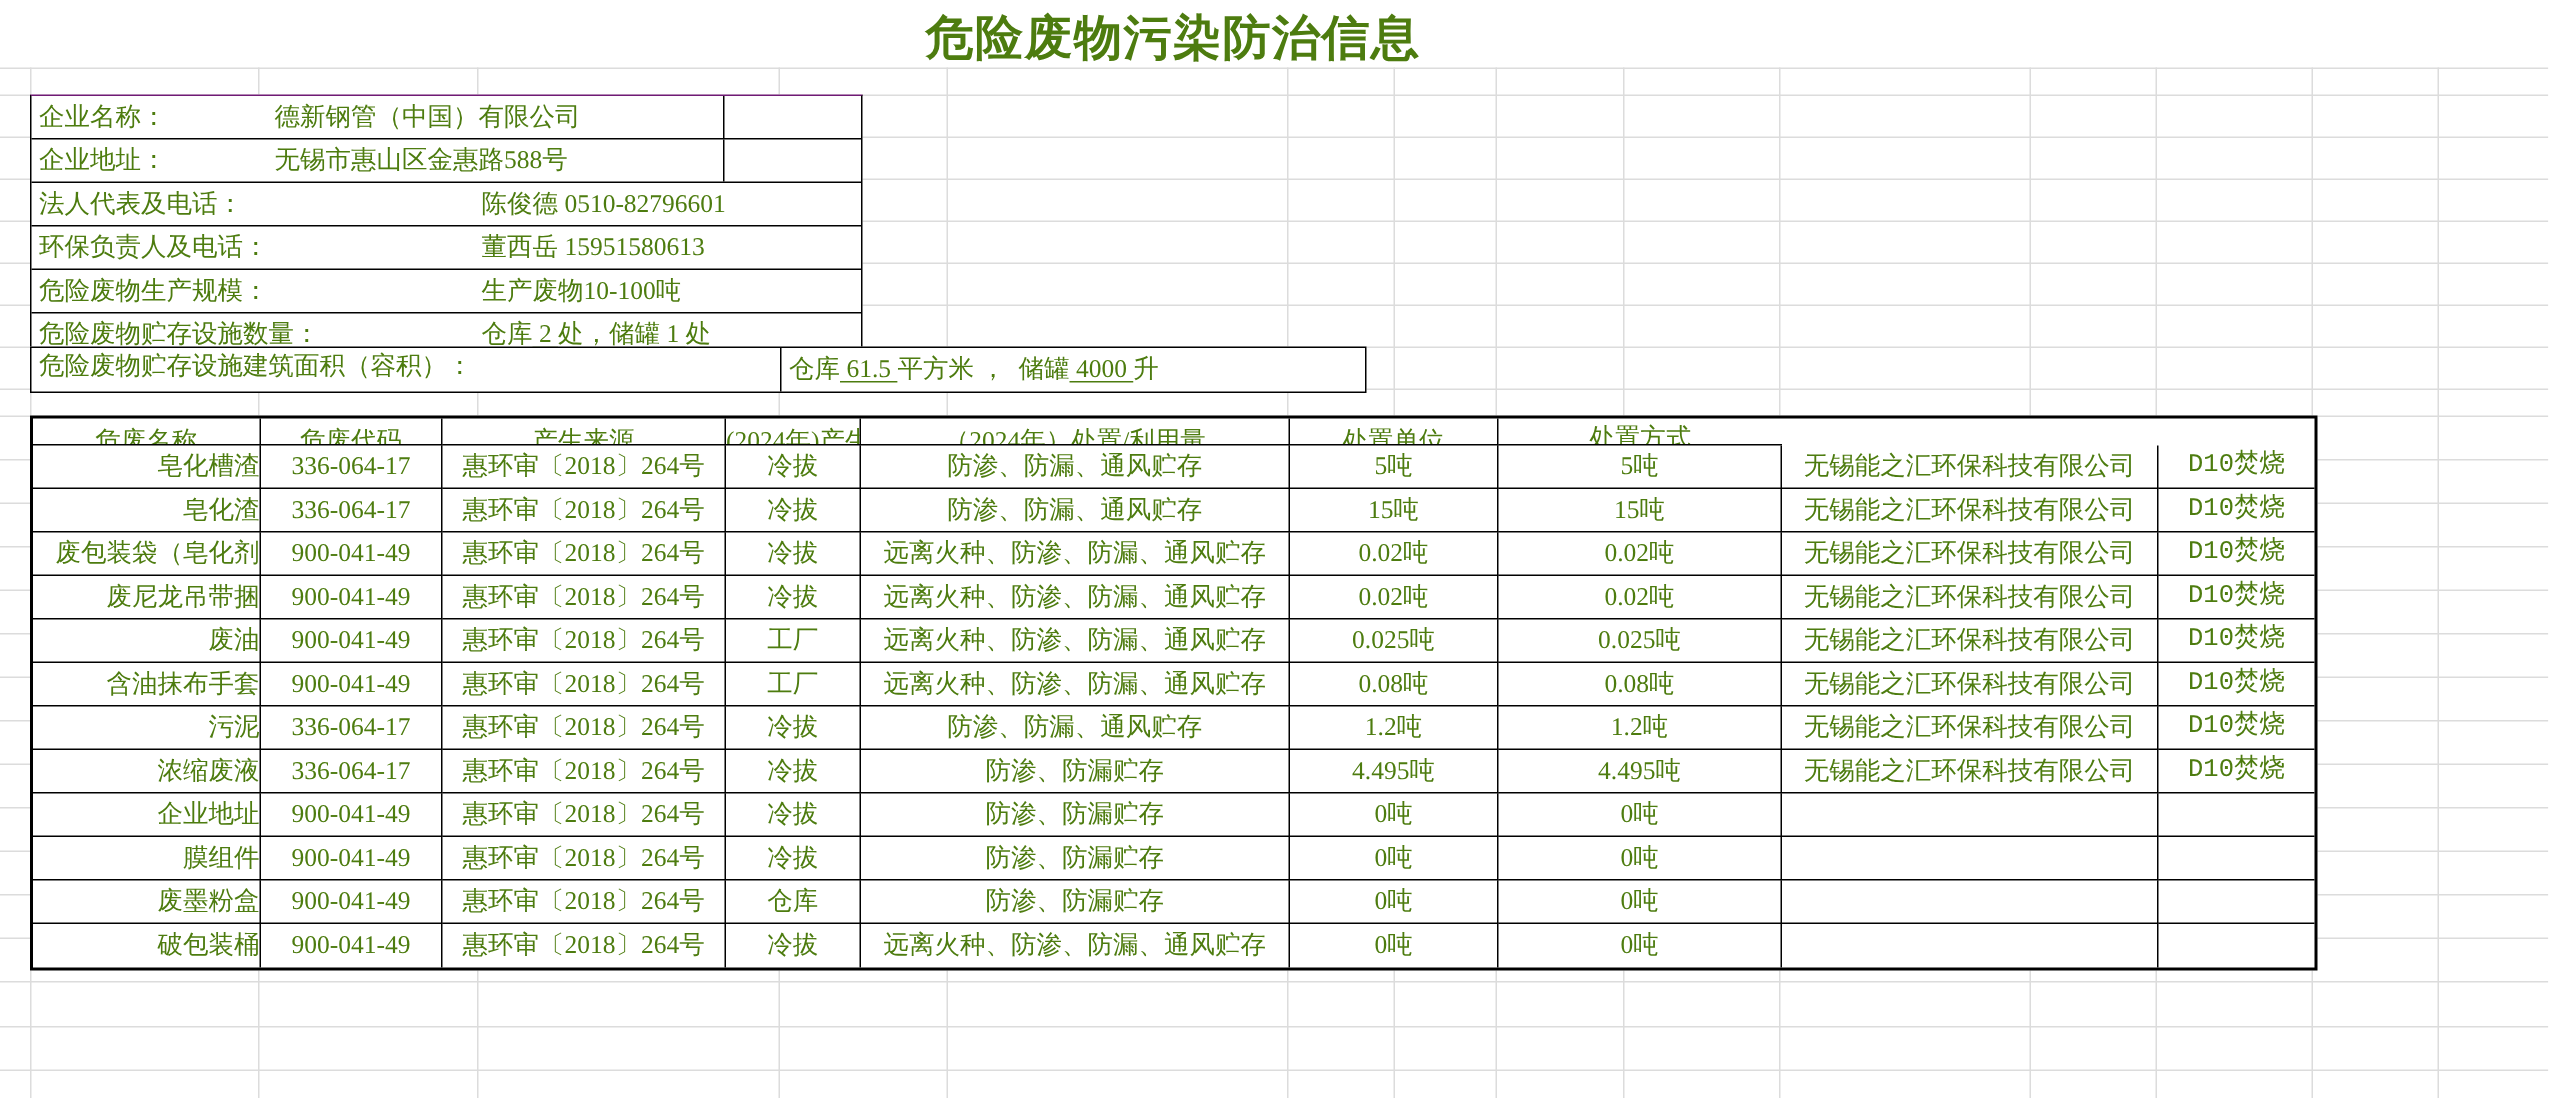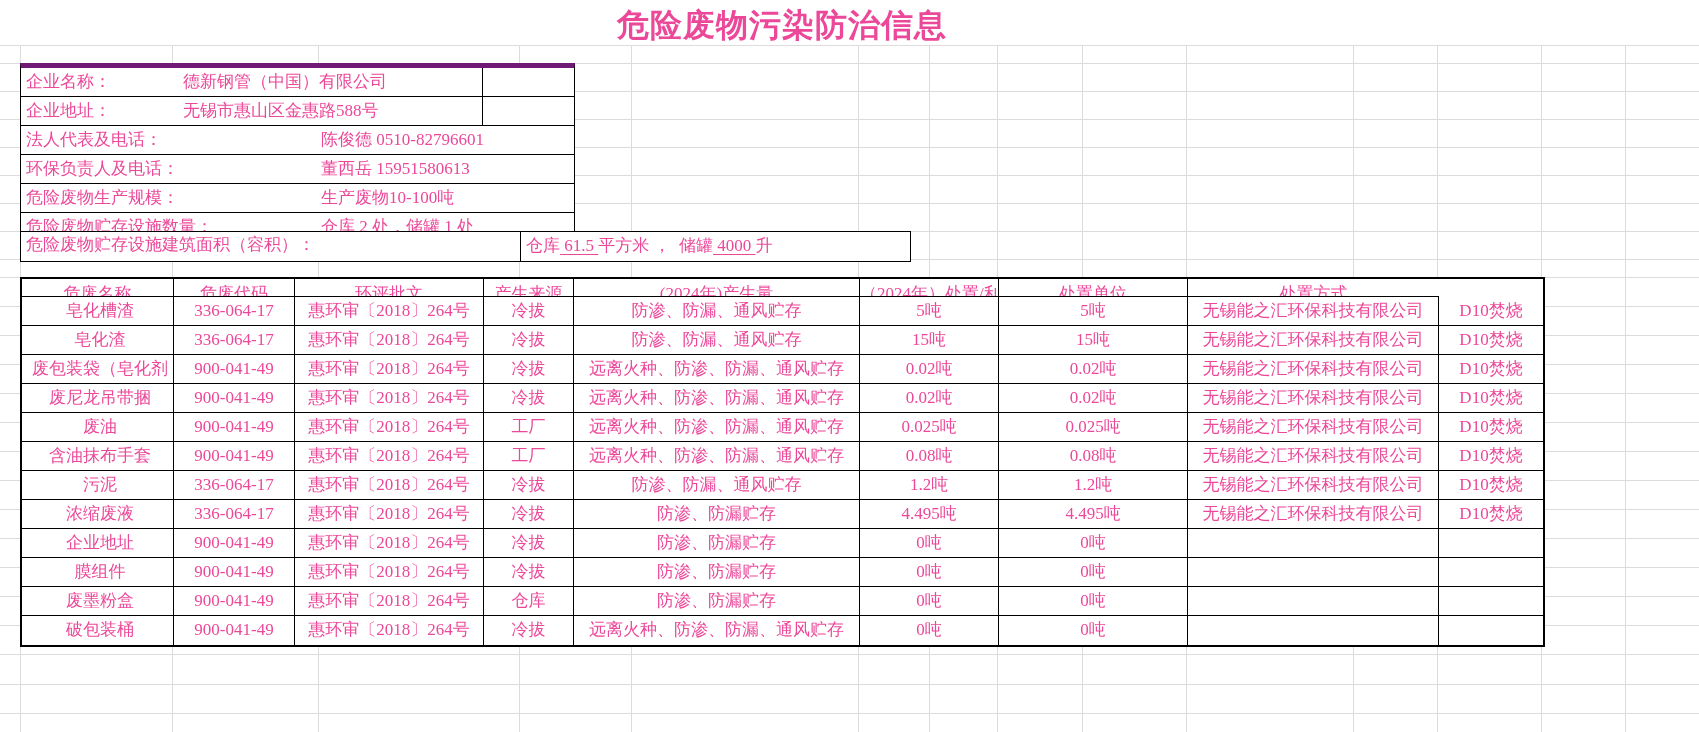--- a/index.html
+++ b/index.html
@@ -1,51 +1,51 @@
 <!DOCTYPE html>
 <html><head>
 <meta charset="utf-8">
 <style>
   html,body{margin:0;padding:0;background:#ffffff;}
   .page{position:relative;width:1699px;height:732px;background:#fff;overflow:hidden;
-        font-family:"Liberation Serif","DejaVu Serif",serif;color:#ec4899;}
+        font-family:"Liberation Serif","DejaVu Serif",serif;color:#4d7c0f;}
   .grid-layer{position:absolute;inset:0;z-index:0;}
   .gl-v{position:absolute;width:1px;background:#dcdcdc;}
   .gl-h{position:absolute;height:1px;left:0;width:1699px;background:#dcdcdc;}
 
   .title{position:absolute;left:0;top:4px;width:1564px;text-align:center;z-index:2;
          font-family:"Liberation Sans","DejaVu Sans",sans-serif;
          font-size:32px;font-weight:700;letter-spacing:1px;}
 
   
   .info-block{position:absolute;left:20px;top:63px;width:553px;z-index:1;background:#fff;
-              border-top:5px solid #701a75;border-left:1px solid #000;border-right:1px solid #000;}
+              border-top:1px solid #701a75;border-left:1px solid #000;border-right:1px solid #000;}
   .info-row{position:relative;height:28px;border-bottom:1px solid #000;font-size:17px;line-height:28px;white-space:pre;}
   .info-row .label{position:absolute;left:5px;top:0;}
   .info-row .value{position:absolute;top:0;white-space:pre;text-align:center;}
   .v-pos-a{left:162px;}   
   .v-pos-b{left:300px;}   
   .divider{position:absolute;left:461px;top:0;bottom:0;width:1px;background:#000;}
 
   .info-wide-row{position:absolute;left:20px;top:231px;width:889px;height:29px;z-index:1;background:#fff;
                  border:1px solid #000;font-size:17px;line-height:28px;white-space:pre;}
   .info-wide-row .label{position:absolute;left:5px;top:0;font-family:Liberation Mono, monospace;}
   .info-wide-row .value{position:absolute;left:505px;top:0;white-space:pre;}
   .info-wide-row .divider{left:499px;}
   .u{text-decoration:underline;text-underline-offset:3px;}
 
   
   .main-table{position:absolute;left:20px;top:277px;z-index:1;background:#fff;border:2px solid #000;}
   .tr{display:grid;grid-template-columns:152px 121px 189px 90px 286px 139px 189px 251px 104px;}
   .tr.head .td{height:18px;line-height:29px;}
   .td{height:29px;line-height:28px;font-size:17px;text-align:center;overflow:hidden;white-space:nowrap;
       border-right:1px solid #000;border-bottom:1px solid #000;box-sizing:border-box;}
-  .td:last-child{border-right:none;}
+  .td:last-child{border-right:none;font-family:Liberation Mono, monospace;}
   .tr:last-child .td{border-bottom:none;}
-  .td.left{text-align:center;padding-left:5px;}
+  .td.left{text-align:right;padding-left:5px;}
 </style>
 </head>
 <body>
 
 <div class="page">
 
   <div class="grid-layer" id="grid-layer">
       <div class="gl-v" style="left: 20px; top: 45px; height: 687px;"></div>
       <div class="gl-v" style="left: 172px; top: 45px; height: 687px;"></div>
       <div class="gl-v" style="left: 318px; top: 45px; height: 687px;"></div>
@@ -121,21 +121,20 @@
   <div class="info-wide-row">
     <span class="label">危险废物贮存设施建筑面积（容积）：</span>
     <span class="value"><span>仓库</span><span class="u"> 61.5 </span><span>平方米 ，  储罐</span><span class="u"> 4000 </span><span>升</span></span>
     <span class="divider"></span>
   </div>
 
   <div class="main-table">
     <div class="tr head">
       <div class="td">危废名称</div>
       <div class="td">危废代码</div>
-      <div class="td">环评批文</div>
       <div class="td">产生来源</div>
       <div class="td">(2024年)产生量</div>
       <div class="td">（2024年）处置/利用量</div>
       <div class="td">处置单位</div>
       <div class="td">处置方式</div>
     </div>
 
   <div class="tr">
         <div class="td left">皂化槽渣</div>
         <div class="td">336-064-17</div>

